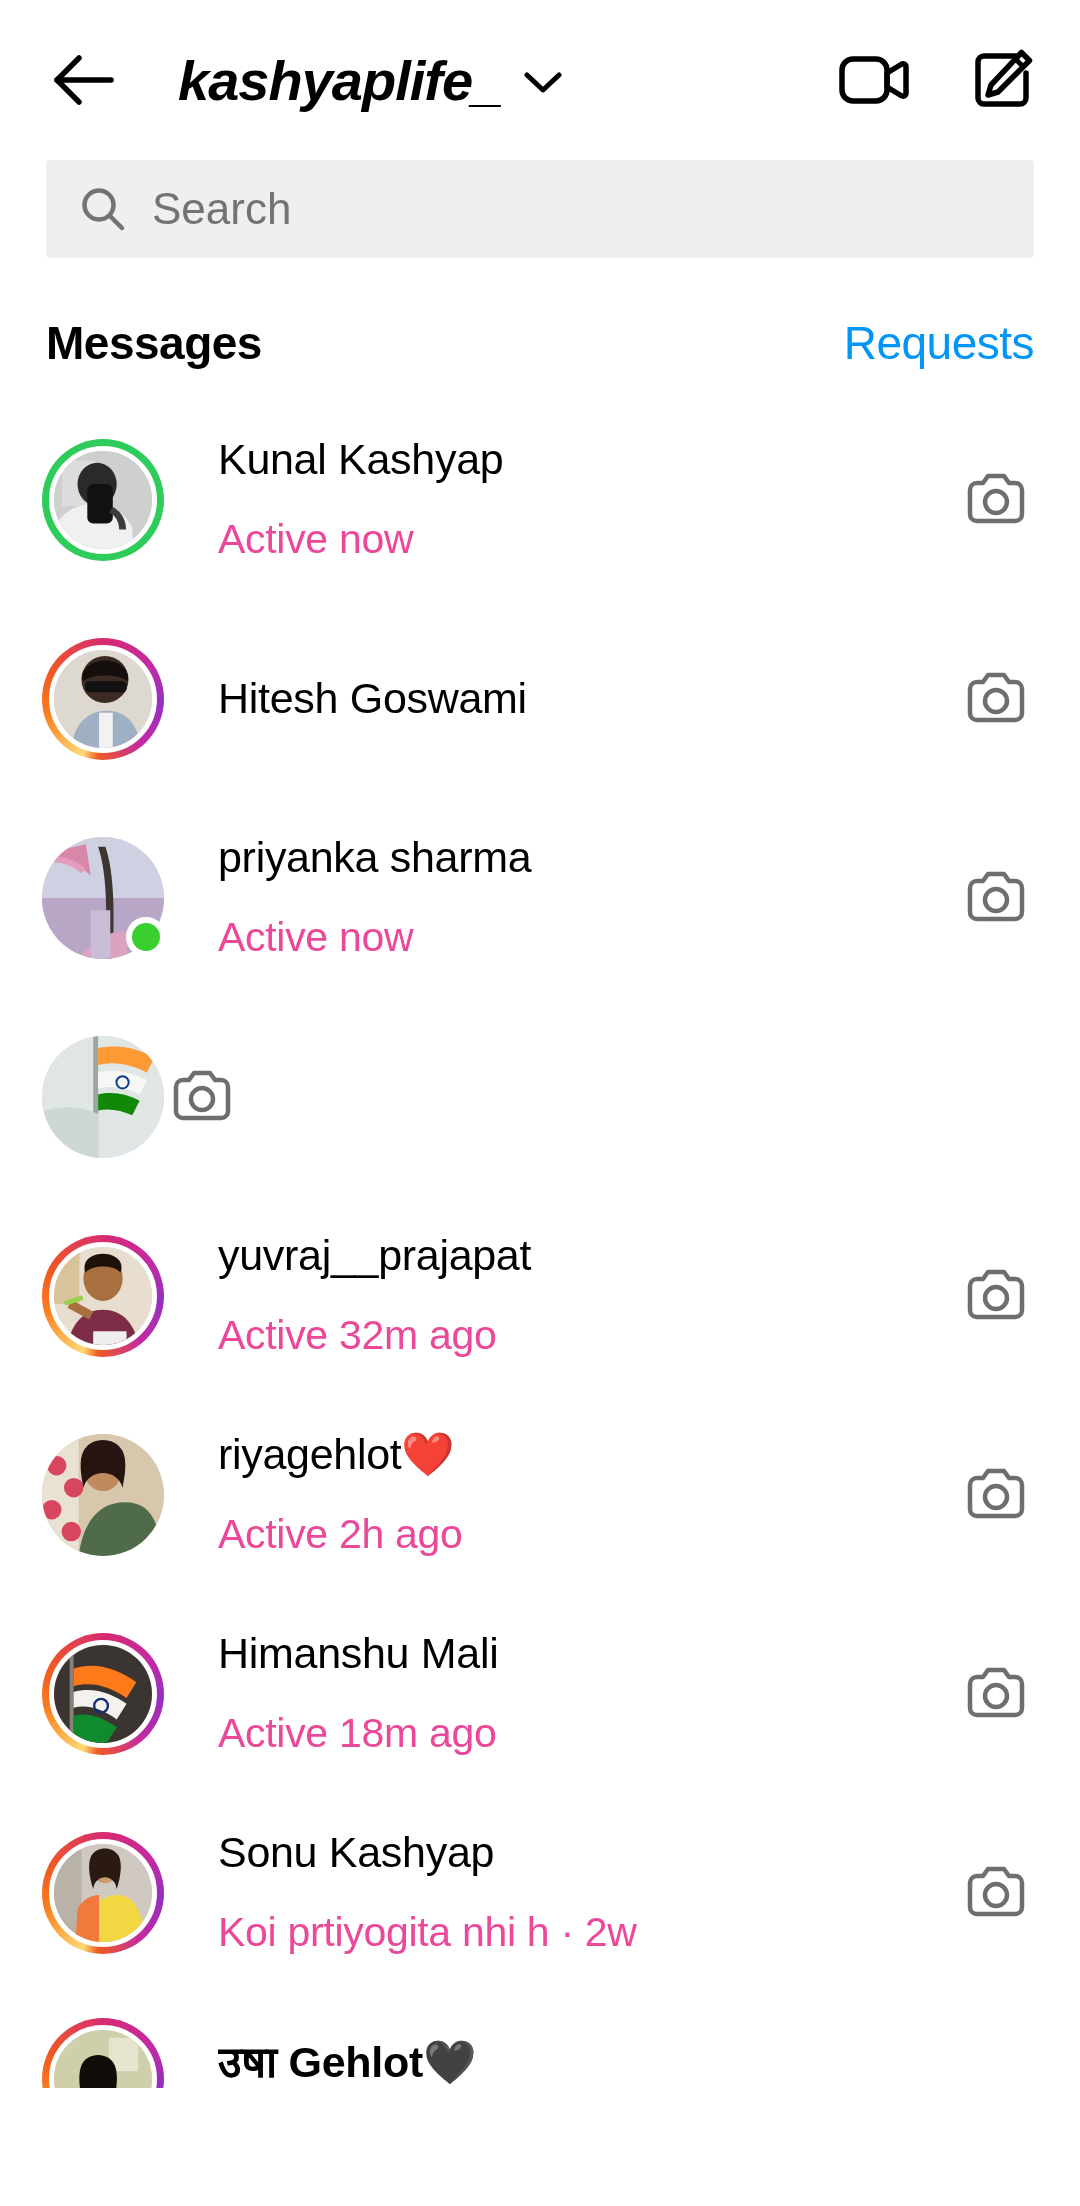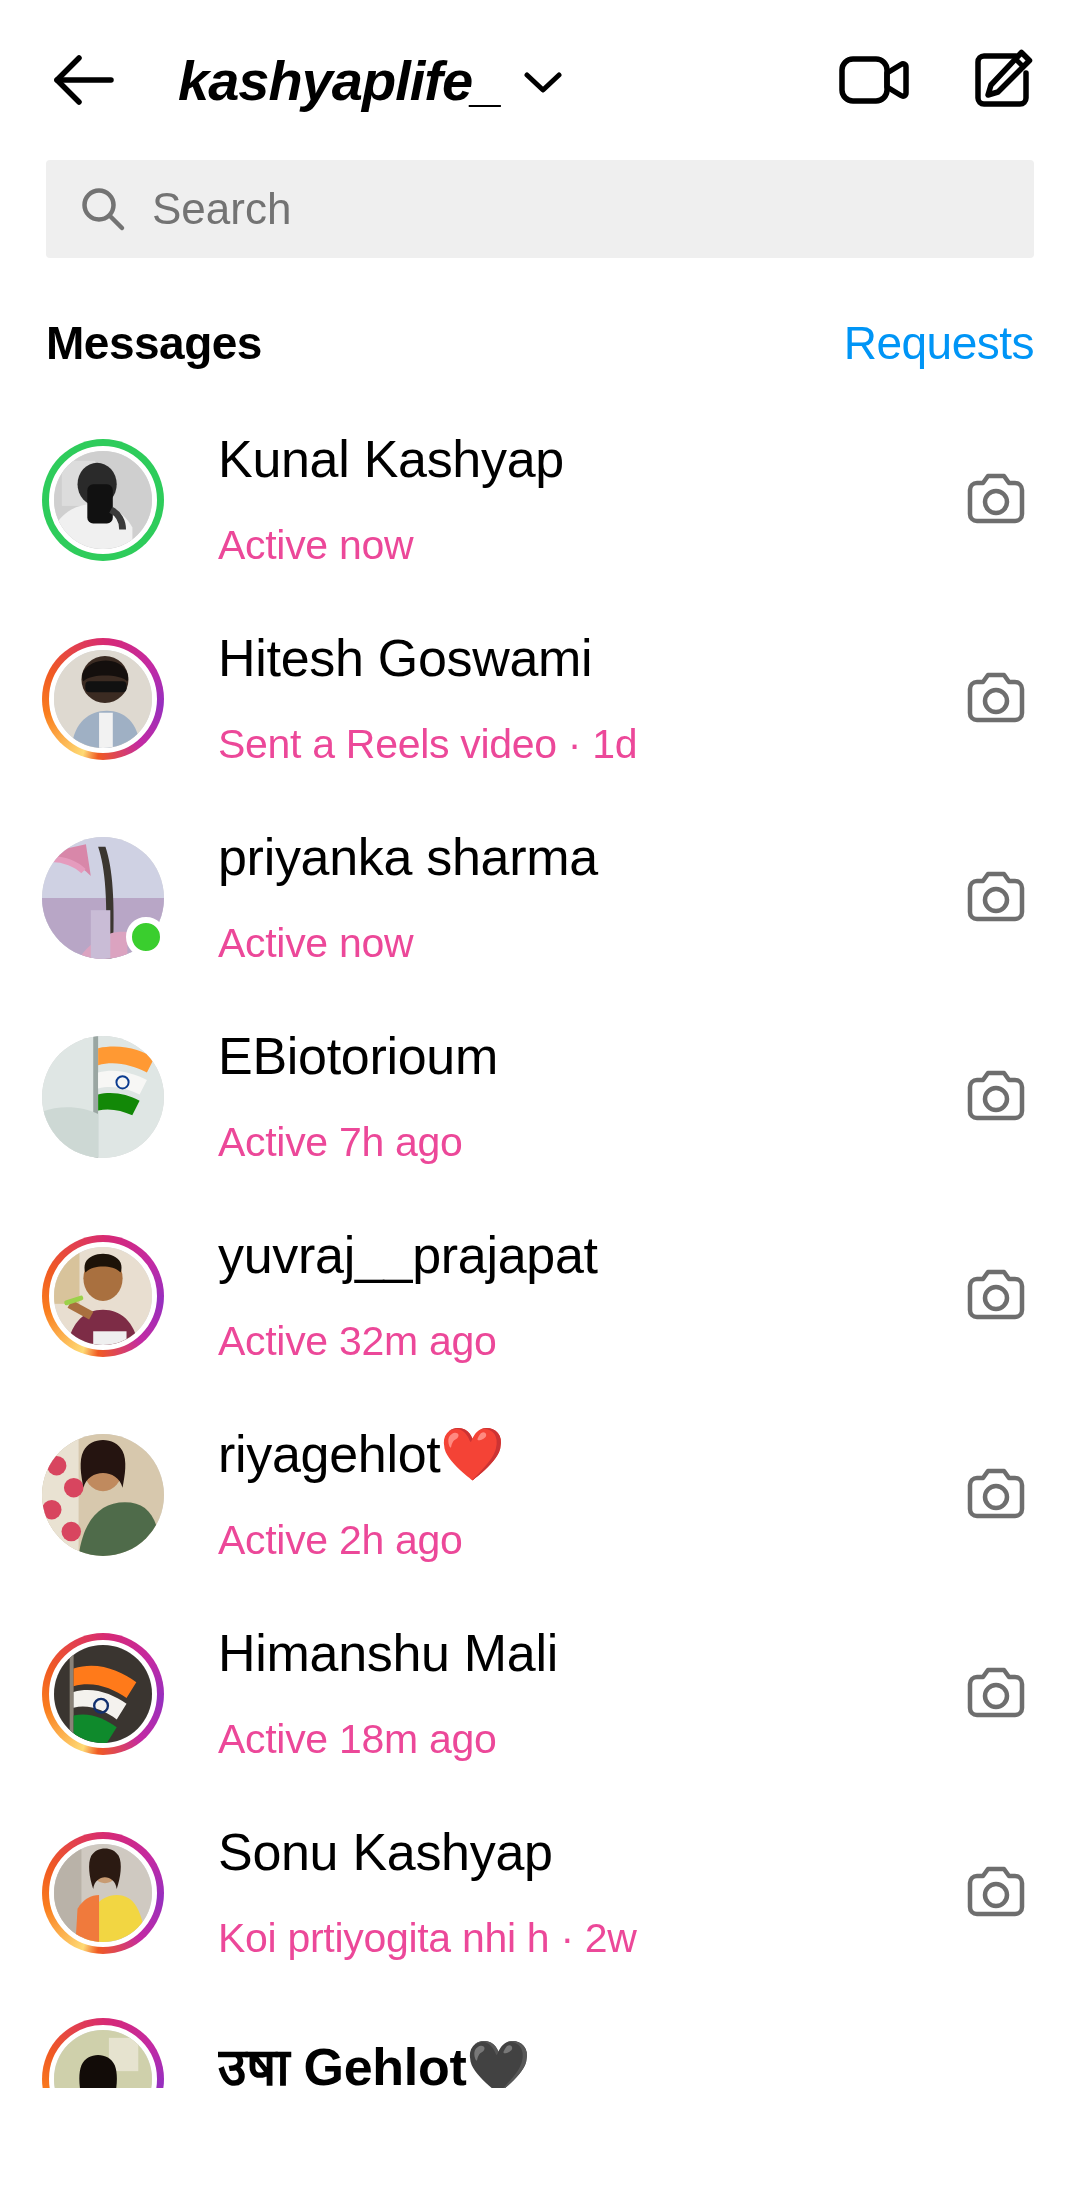--- a/index.html
+++ b/index.html
@@ -72,21 +72,21 @@
   .ring.none + .av-inner{ inset:0; }
   .av-img{ width:100%; height:100%; display:block; }
   .dot{
     position:absolute; right:-2px; bottom:2px;
     width:40px; height:40px; border-radius:50%;
     background:#3ACE2E; border:6px solid #fff;
   }
 
   .texts{ margin-left:54px; flex:1 1 auto; min-width:0; }
   .name{
-    font-size:52px; color:#000; line-height:1.22; white-space:nowrap;
+    font-size:43px; color:#000; line-height:1.22; white-space:nowrap;
     overflow:hidden; letter-spacing:-0.3px;
   }
   .snippet{
     font-size:41px; color:#ec4899; line-height:1.28; margin-top:28px;
     white-space:nowrap; overflow:hidden; letter-spacing:-0.3px;
   }
   .cam{ flex:0 0 auto; width:76px; height:76px; display:flex;align-items:center;justify-content:center; cursor:pointer;}
 
   .row.clipped{ height:96px; align-items:flex-start; overflow:hidden; }
   .row.clipped .av-wrap{ margin-top:26px; }
@@ -181,21 +181,20 @@
        <path d="M30 22c8-14 36-16 44 0 3 6 1 10 1 10-8-8-38-8-45 0 0 0-3-4 0-10z" fill="#140f0d"></path>
        <rect x="32" y="32" width="42" height="11" rx="4" fill="#111"></rect>
        <path d="M18 100c2-26 18-38 36-38s32 12 34 38z" fill="#9fb0c4"></path>
        <path d="M46 64h14v36H46z" fill="#f2f2f2"></path>
             </svg>
           </div>
 
     </div>
     <div class="texts">
       <div class="name">Hitesh Goswami</div>
-      <div class="snippet">Sent a Reels video · 1d</div>
     </div>
     <div class="cam">
           <svg width="62" height="56" viewBox="0 0 62 56" fill="none">
   <path d="M5 18c0-4 3-7 7-7h6l5-7h16l5 7h6c4 0 7 3 7 7v24c0 4-3 7-7 7H12c-4 0-7-3-7-7z" stroke="#6e6e6e" stroke-width="4.5" stroke-linejoin="round"></path>
   <circle cx="31" cy="30" r="11" stroke="#6e6e6e" stroke-width="4.5"></circle>
 </svg>
         </div>
   </div>
       <div class="row">
     <div class="av-wrap">
@@ -232,24 +231,20 @@
               <rect width="100" height="100" fill="#dfe6e4"></rect>
        <rect x="42" y="0" width="4" height="100" fill="#9aa6a2"></rect>
        <path d="M46 10c20-4 36 2 46 8l-6 12c-12-6-26-10-40-6z" fill="#FF9933"></path>
        <path d="M46 30c14-4 28 0 40 6l-6 12c-10-5-22-8-34-5z" fill="#f7f7f5"></path>
        <path d="M46 48c12-3 24 0 34 5l-6 12c-9-4-18-6-28-4z" fill="#128807"></path>
        <circle cx="66" cy="38" r="5" fill="none" stroke="#0a3b8f" stroke-width="1.6"></circle>
        <path d="M0 62c16-6 34-4 46 2v36H0z" fill="#cdd8d4"></path>
             </svg>
           </div>
 
-    </div>
-    <div class="texts">
-      <div class="name">EBiotorioum</div>
-      <div class="snippet">Active 7h ago</div>
     </div>
     <div class="cam">
           <svg width="62" height="56" viewBox="0 0 62 56" fill="none">
   <path d="M5 18c0-4 3-7 7-7h6l5-7h16l5 7h6c4 0 7 3 7 7v24c0 4-3 7-7 7H12c-4 0-7-3-7-7z" stroke="#6e6e6e" stroke-width="4.5" stroke-linejoin="round"></path>
   <circle cx="31" cy="30" r="11" stroke="#6e6e6e" stroke-width="4.5"></circle>
 </svg>
         </div>
   </div>
       <div class="row">
     <div class="av-wrap">

